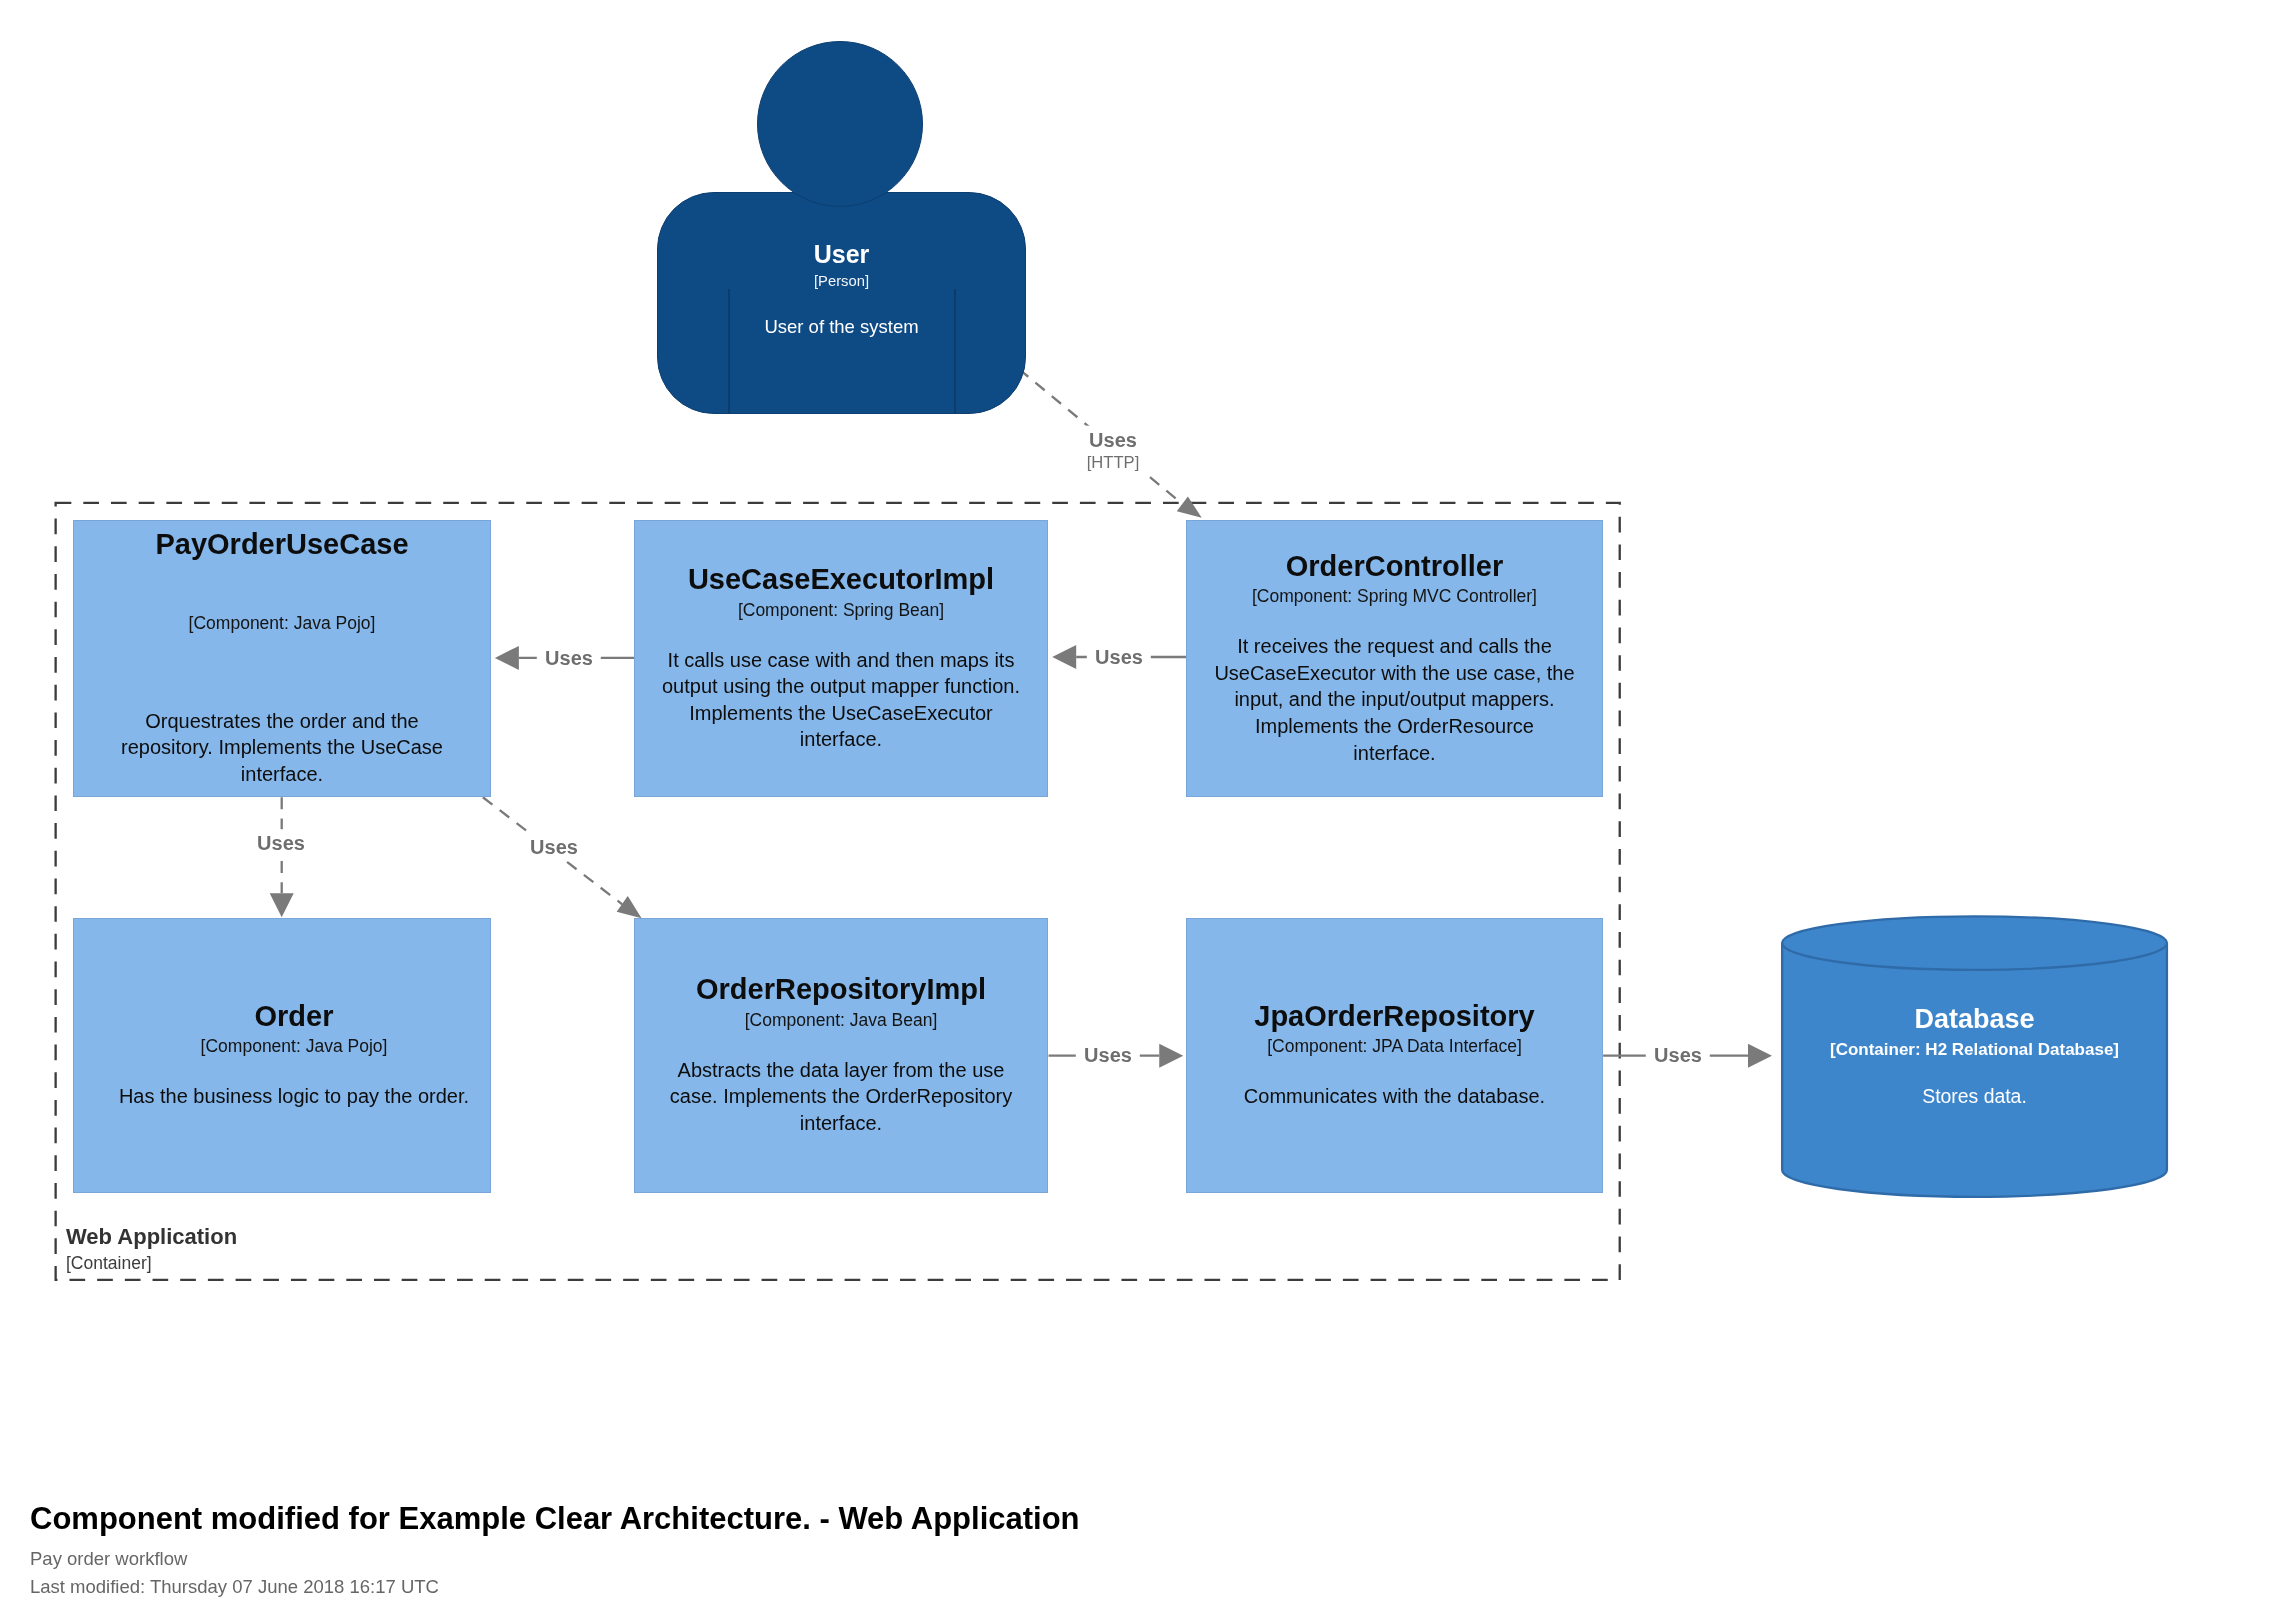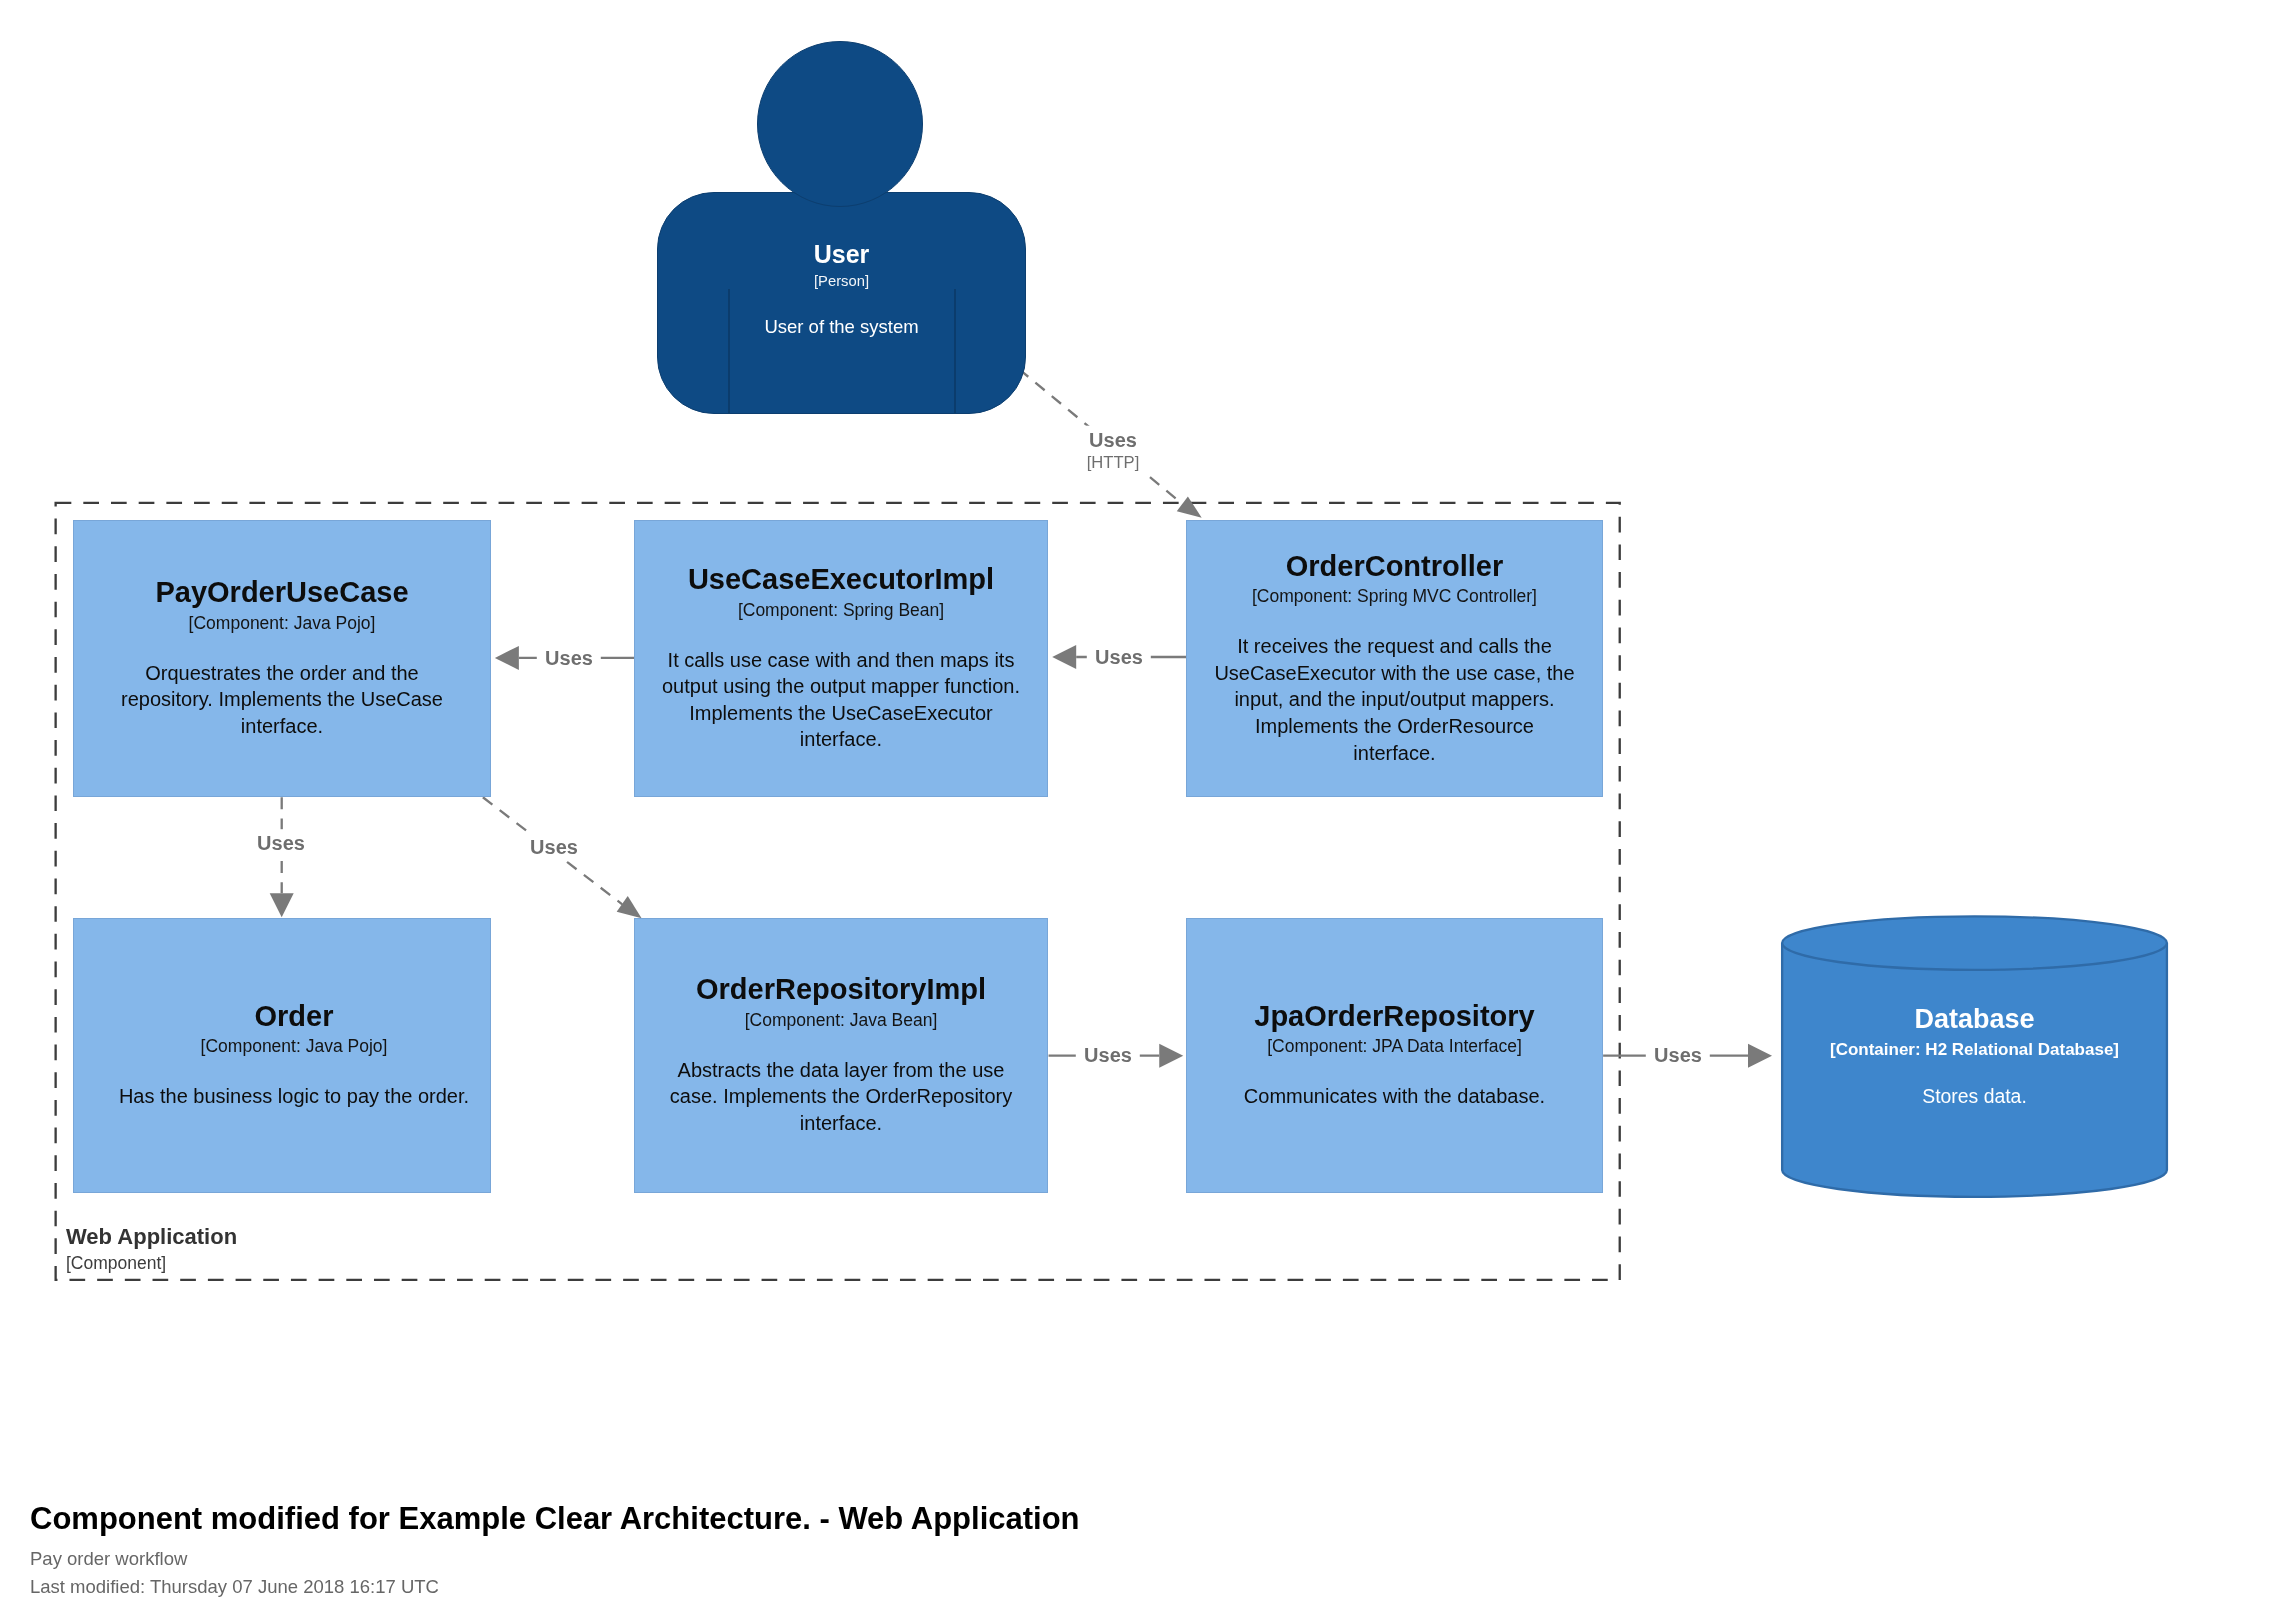--- a/index.html
+++ b/index.html
@@ -94,21 +94,21 @@
 
   <div class="person-head"></div>
   <div class="person-body">
     <div class="person-arm" style="left:70px;"></div>
     <div class="person-arm" style="left:296px;"></div>
     <div class="person-name">User</div>
     <div class="person-meta">[Person]</div>
     <div class="person-desc">User of the system</div>
   </div>
 
-  <div class="component" style="left:73px;top:520px;width:418px;height:277px;">
+  <div class="component" style="left:73px;top:520px;width:418px;height:277px;gap:48px;">
     <div class="c-name">PayOrderUseCase</div>
     <div class="c-meta">[Component: Java Pojo]</div>
     <div class="c-desc">Orquestrates the order and the repository. Implements the UseCase interface.</div>
   </div>
 
   <div class="component" style="left:1186px;top:520px;width:417px;height:277px;">
     <div class="c-name">OrderController</div>
     <div class="c-meta">[Component: Spring MVC Controller]</div>
     <div class="c-desc">It receives the request and calls the UseCaseExecutor with the use case, the input, and the input/output mappers. Implements the OrderResource interface.</div>
   </div>
@@ -155,21 +155,21 @@
   <div class="edge-label" style="left:281px;top:843px;">Uses</div>
 
   <div class="edge-label" style="left:554px;top:847px;">Uses</div>
 
   <div class="edge-label" style="left:1108px;top:1055px;">Uses</div>
 
   <div class="edge-label" style="left:1678px;top:1055px;">Uses</div>
 
   <div class="boundary-label">
     <div class="b-name">Web Application</div>
-    <div class="b-meta">[Component]</div>
+    <div class="b-meta">[Container]</div>
   </div>
 
   <div class="footer">
     <div class="f-title">Component modified for Example Clear Architecture. - Web Application</div>
     <div class="f-sub">Pay order workflow</div>
     <div class="f-mod">Last modified: Thursday 07 June 2018 16:17 UTC</div>
   </div>
 
 </div>
 

